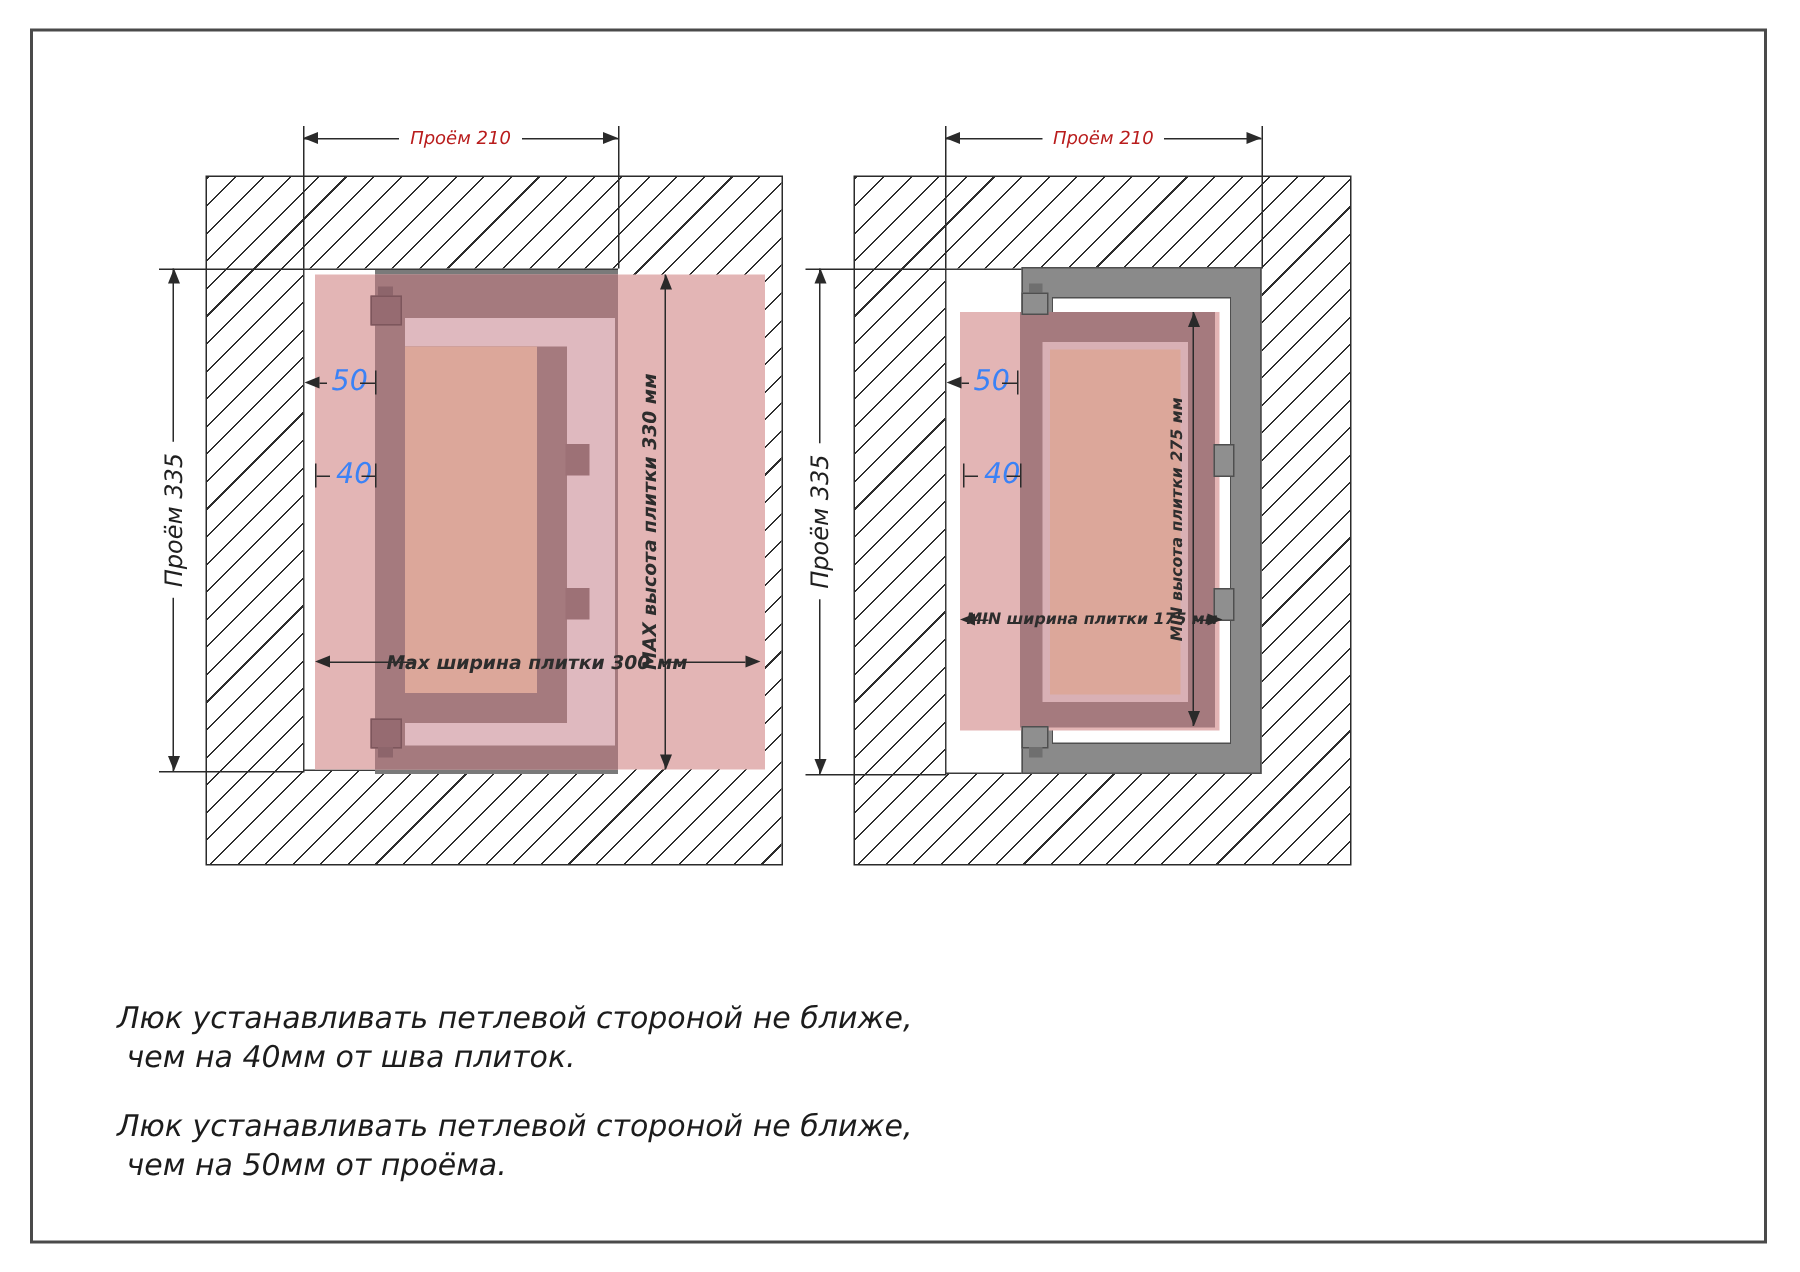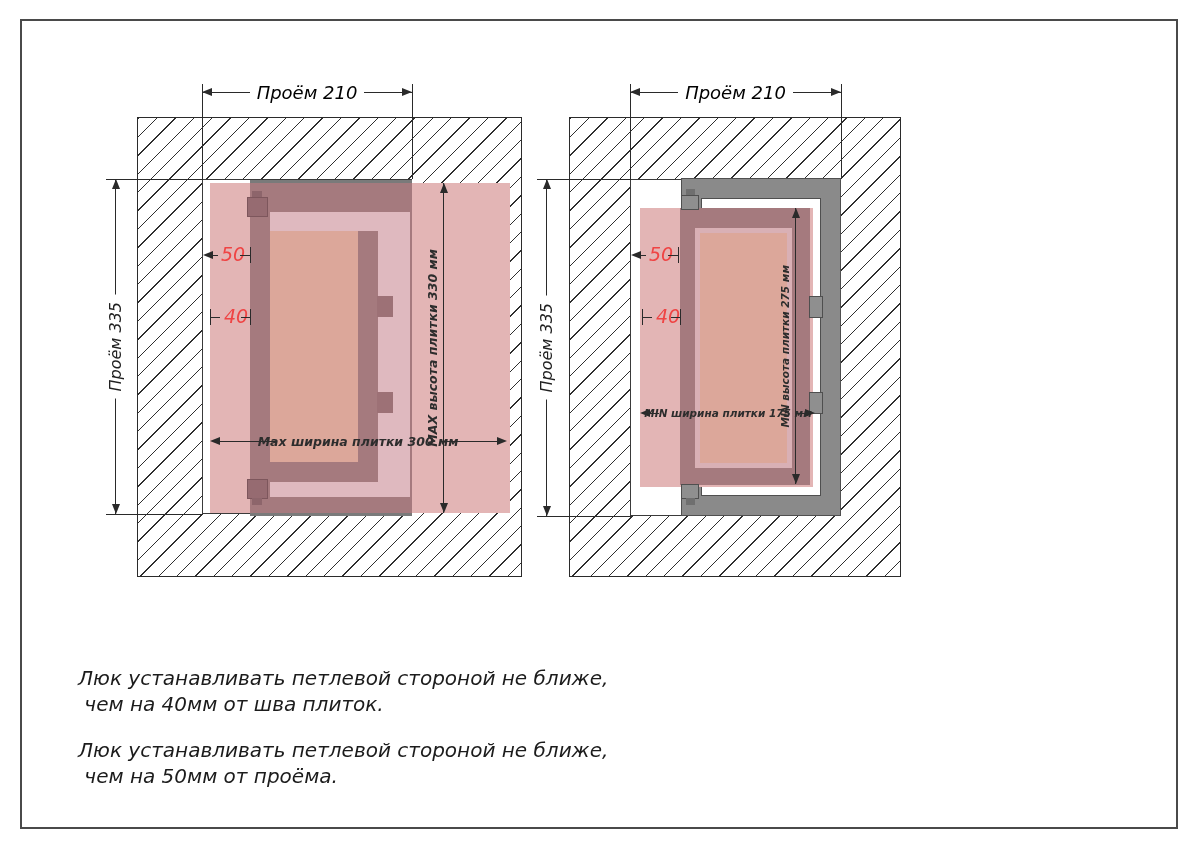--- a/index.html
+++ b/index.html
@@ -9,23 +9,23 @@
   .hatch { background-color:#ffffff;
            background-image:repeating-linear-gradient(135deg,#2e2e2e 0px,#2e2e2e 1px,transparent 1px,transparent 13px);
            border:1px solid #2b2b2b; }
   .hl { position:absolute; height:1px; background:#2a2a2a; }
   .vl { position:absolute; width:1px;  background:#2a2a2a; }
   .arrL { position:absolute; width:0; height:0; border-top:4px solid transparent; border-bottom:4px solid transparent; border-right:10px solid #2a2a2a; }
   .arrR { position:absolute; width:0; height:0; border-top:4px solid transparent; border-bottom:4px solid transparent; border-left:10px solid #2a2a2a; }
   .arrU { position:absolute; width:0; height:0; border-left:4px solid transparent; border-right:4px solid transparent; border-bottom:10px solid #2a2a2a; }
   .arrD { position:absolute; width:0; height:0; border-left:4px solid transparent; border-right:4px solid transparent; border-top:10px solid #2a2a2a; }
   .cflex { display:flex; align-items:center; justify-content:center; }
-  .dimlabel { font-style:italic; font-size:18px; color:#000000; background:#fff; padding:0 7px; white-space:nowrap; }
+  .dimlabel { font-style:italic; font-size:12px; color:#b91c1c; background:#fff; padding:0 7px; white-space:nowrap; }
   .vdimlabel { font-style:italic; font-size:16px; color:#1f1f1f; background:#fff; padding:7px 0; white-space:nowrap; }
-  .num { position:absolute; font-style:italic; font-size:19px; color:#ef4444; }
+  .num { position:absolute; font-style:italic; font-size:19px; color:#3b82f6; }
   .bdim { font-weight:bold; font-style:italic; color:#2d2d2d; white-space:nowrap; }
   .vtext { writing-mode:vertical-rl; transform:rotate(180deg); }
   .note { position:absolute; font-style:italic; font-size:20px; color:#1c1c1c; white-space:pre-wrap; line-height:1.32; }
 </style>
 </head>
 <body>
 
 <div id="stage">
 
   <div class="abs" style="left:20px;top:19px;width:1158px;height:810px;border:2px solid #4a4a4a;"></div>

